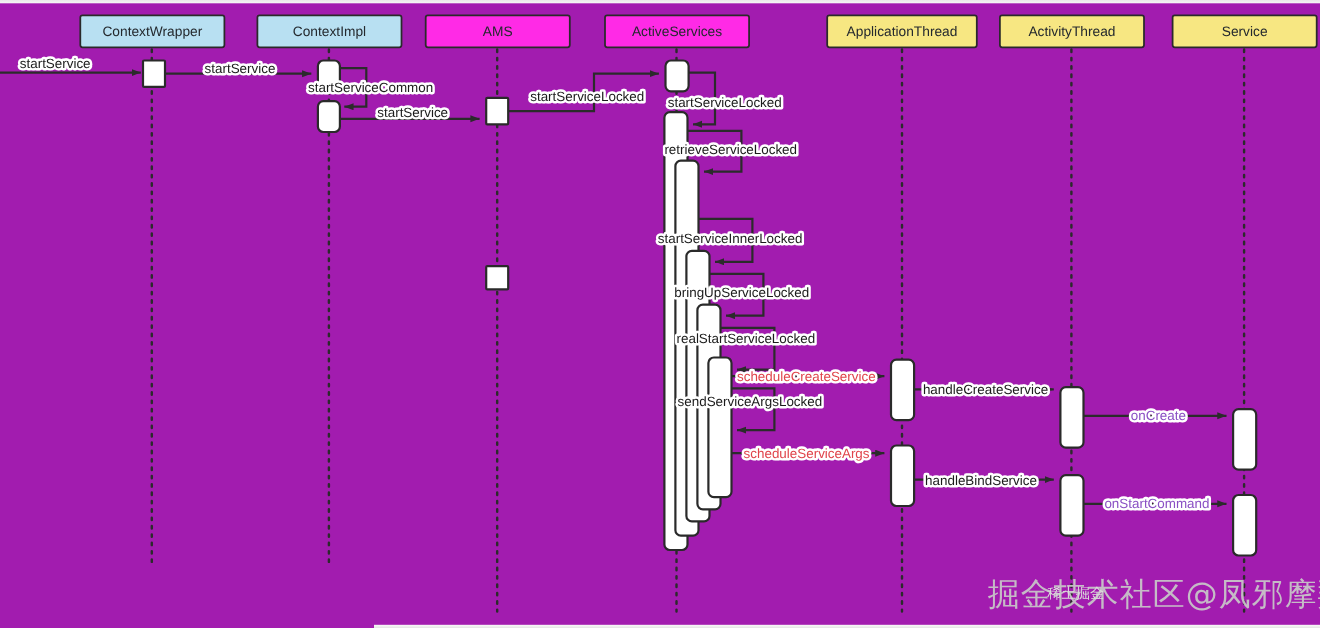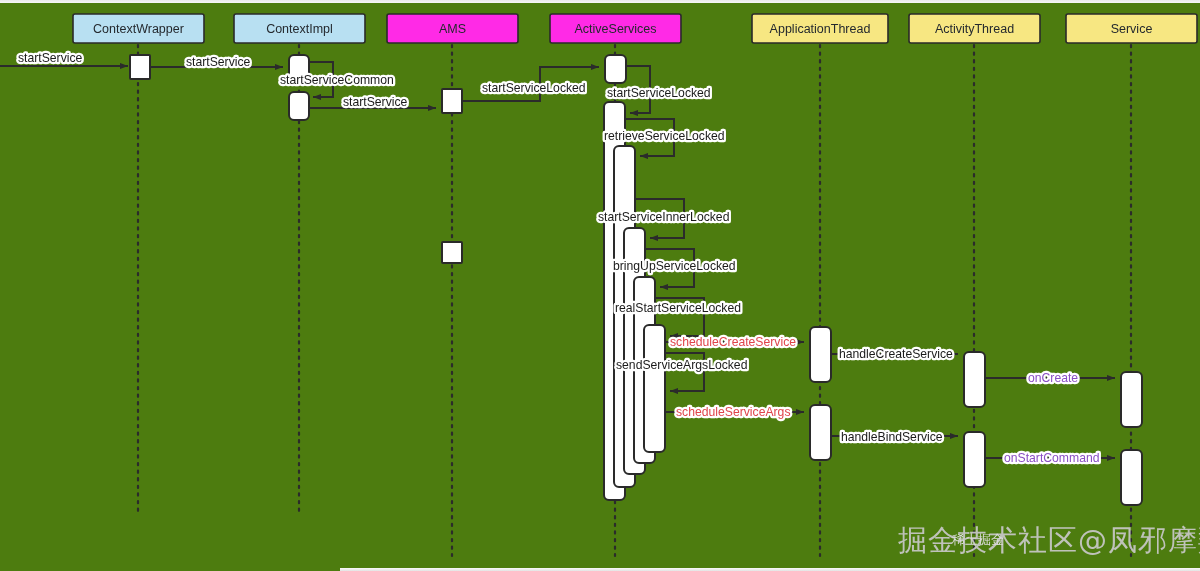--- a/index.html
+++ b/index.html
@@ -1,18 +1,18 @@
 <!DOCTYPE html>
 <html><head>
 <meta charset="utf-8">
 <style>
   html,body{margin:0;padding:0;background:#fff;}
   body{width:1200px;height:571px;overflow:hidden;
        font-family:"Liberation Sans","DejaVu Sans",sans-serif;}
-  #canvas{position:relative;width:1200px;height:571px;background:#4d7c0f;}
+  #canvas{position:relative;width:1200px;height:571px;background:#a21caf;}
   svg{display:block;}
   .topline{position:absolute;left:0;top:0;width:1200px;height:3px;
            background:linear-gradient(180deg,#e9e9e9 0%,#f7f7f7 100%);}
   .botline{position:absolute;left:340px;bottom:0px;width:860px;height:3px;
            background:linear-gradient(0deg,#e3e3e3 0%,#fafafa 100%);}
   .lifeline-label{font-size:12.5px;fill:#24292e;
       font-family:"Liberation Sans","DejaVu Sans",sans-serif;}
   .msg{font-size:12.2px;fill:#1b1b1b;
       font-family:"Liberation Sans","DejaVu Sans",sans-serif;}
   .msg.red{fill:#e0444b;}

